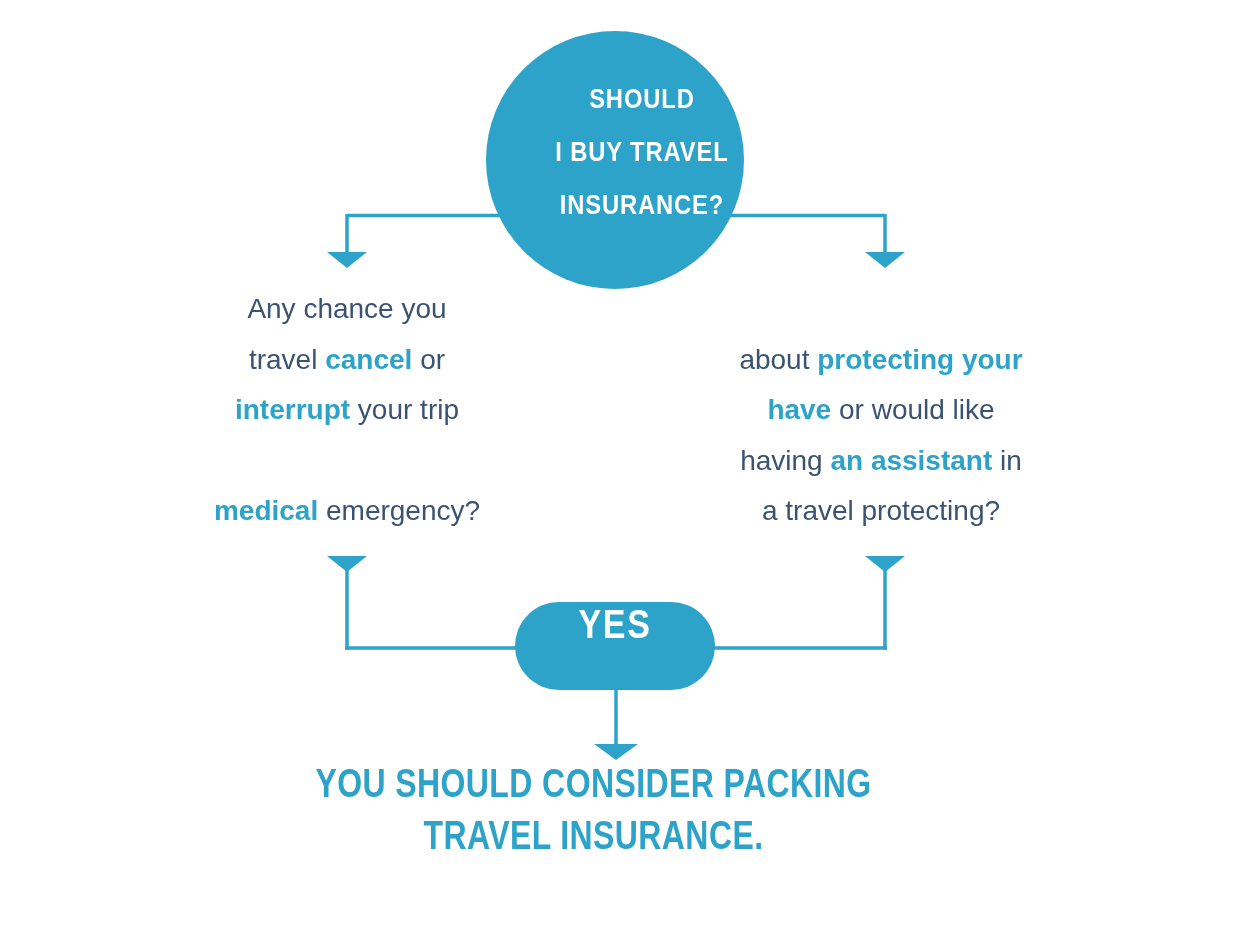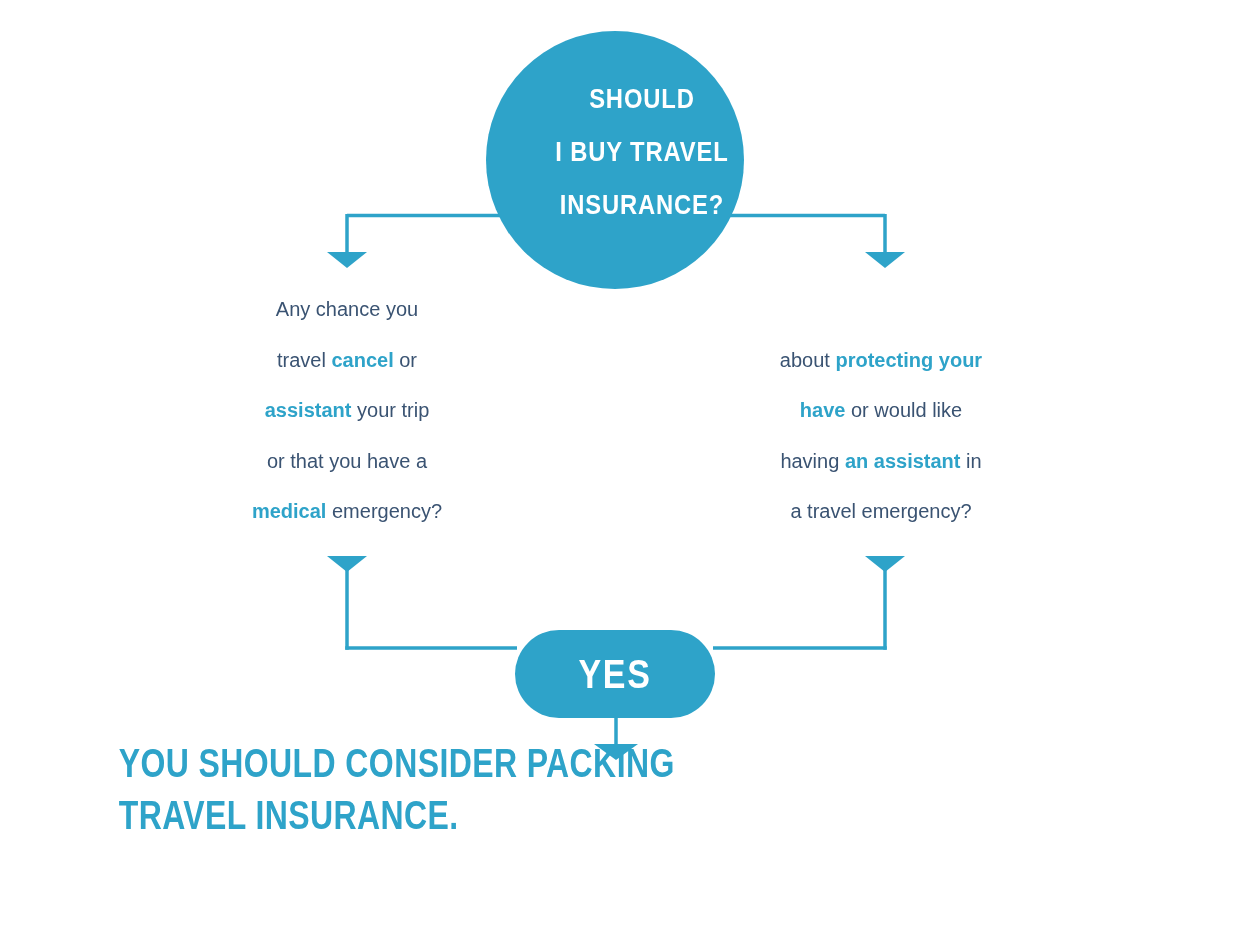--- a/index.html
+++ b/index.html
@@ -27,40 +27,39 @@
     display:flex;align-items:center;justify-content:flex-end;
     z-index:2;text-align:center;
   }
   .circle-text{
     color:#fff;font-weight:bold;font-size:28px;line-height:53px;
     letter-spacing:1px;margin-top:-18px;white-space:nowrap;
   }
 
   .question{
     position:absolute;top:284px;z-index:2;
-    font-size:20px;line-height:50.5px;color:var(--navy);
+    font-size:28px;line-height:50.5px;color:var(--navy);
     text-align:center;
   }
   .question.left{left:167px;width:360px;}
   .question.right{left:700px;width:362px;}
   .question .hl{color:var(--teal);font-weight:bold;}
 
   .pill{
     position:absolute;left:515px;top:602px;width:200px;height:88px;
     background:var(--teal);border-radius:44px;
-    display:flex;align-items:center;justify-content:center;
+    display:flex;align-items:flex-start;justify-content:center;
     z-index:2;
-    margin-top:28px;
   }
   .pill-text{
     color:#fff;font-weight:bold;font-size:40px;letter-spacing:2px;white-space:nowrap;
   }
 
   .conclusion-wrap{
-    position:absolute;left:0;top:737px;width:1187px;z-index:2;
+    position:absolute;left:0;top:757px;width:1187px;text-align:center;z-index:2;
   }
   .conclusion{
     color:var(--teal);font-weight:bold;font-size:40px;line-height:52px;
     letter-spacing:0.5px;transform:scaleX(0.8);
   }
 </style>
 </head>
 <body>
 
 <div class="canvas">
@@ -84,23 +83,23 @@
     <line class="cline" x1="713" y1="648" x2="886.75" y2="648"></line>
 
     <line class="cline" x1="616" y1="688" x2="616" y2="746"></line>
     <polygon class="cfill" points="594,744 638,744 616,760"></polygon>
   </svg>
 
   <div class="circle">
     <div class="circle-text condensed">SHOULD<br>I BUY TRAVEL<br>INSURANCE?</div>
   </div>
 
-  <div class="question left"><span>Any chance you</span><br><span>travel </span><span class="hl">cancel</span><span> or</span><br><span class="hl">assistant</span><span> your trip</span><br><span>or that you have a</span><br><span class="hl">medical</span><span> emergency?</span></div>
+  <div class="question left"><span>Any chance you</span><br><span>travel </span><span class="hl">cancel</span><span> or</span><br><span class="hl">interrupt</span><span> your trip</span><br><br><span class="hl">medical</span><span> emergency?</span></div>
 
-  <div class="question right"><br><span>about </span><span class="hl">protecting your</span><br><span class="hl">have</span><span> or would like</span><br><span>having </span><span class="hl">an assistant</span><span> in</span><br><span>a travel emergency?</span></div>
+  <div class="question right"><br><span>about </span><span class="hl">protecting your</span><br><span class="hl">have</span><span> or would like</span><br><span>having </span><span class="hl">an assistant</span><span> in</span><br><span>a travel protecting?</span></div>
 
   <div class="pill">
     <span class="pill-text condensed">YES</span>
   </div>
 
   <div class="conclusion-wrap">
     <div class="conclusion">YOU SHOULD CONSIDER PACKING<br>TRAVEL INSURANCE.</div>
   </div>
 
 </div>

